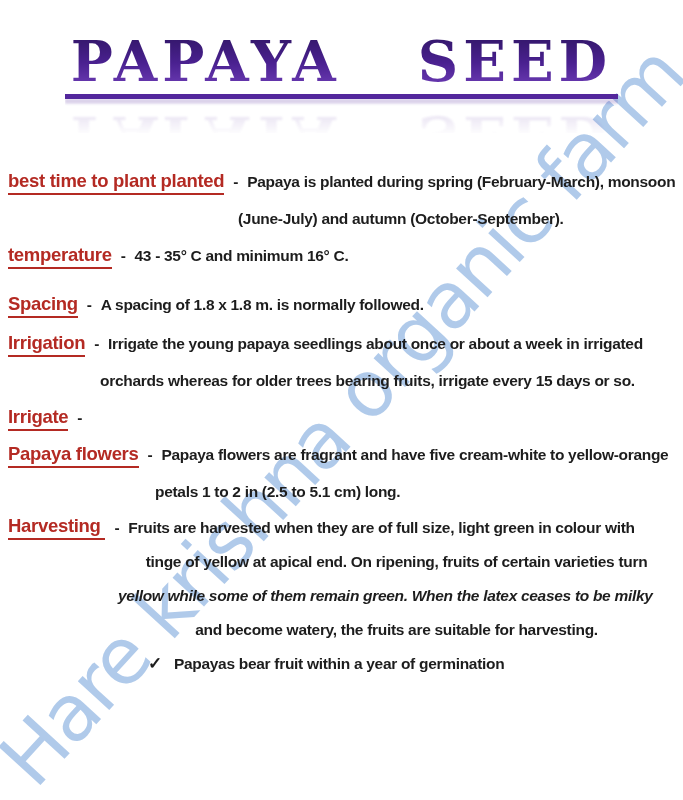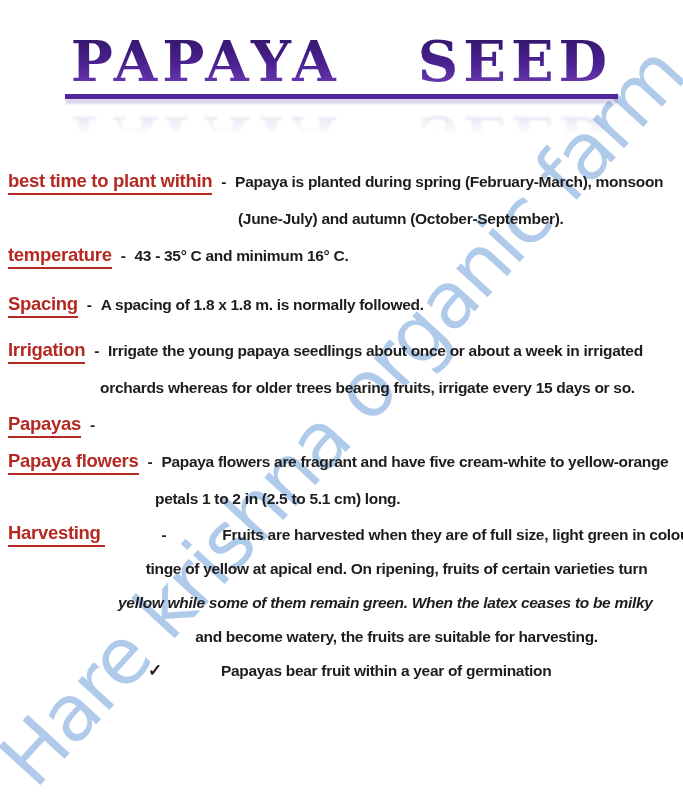--- a/index.html
+++ b/index.html
@@ -81,21 +81,21 @@
   }
   .row{
     height:37px;
     display:flex;
     align-items:center;
     white-space:nowrap;
     font-size:15.5px;
     font-weight:bold;
     letter-spacing:-0.3px;
   }
-  .row-sm{height:34px;gap:47px;}
+  .row-sm{height:34px;}
   .heading{
     color:#b42a23;
     font-size:18.5px;
     font-weight:bold;
     letter-spacing:-0.3px;
     border-bottom:2px solid #b42a23;
     padding-bottom:1px;
     white-space:pre;
   }
   .dash{
@@ -120,51 +120,51 @@
     <div class="title-wrap">
       <span class="doc-title">PAPAYA  SEED</span>
     </div>
     <div class="title-reflection-clip">
       <span class="doc-title-reflect">PAPAYA  SEED</span>
     </div>
 
     <div class="rows">
 
       <div class="row">
-        <span class="heading">best time to plant within</span>
+        <span class="heading">best time to plant planted</span>
         <span class="dash">-</span>
         <span class="line-text">Papaya is planted during spring (February-March), monsoon</span>
       </div>
       <div class="row" style="padding-left:230px;">
         <span class="line-text">(June-July) and autumn (October-September).</span>
       </div>
 
       <div class="row">
         <span class="heading">temperature</span>
         <span class="dash">-</span>
         <span class="line-text">43 - 35° C and minimum 16° C.</span>
       </div>
 
       <div class="row" style="margin-top:12px;align-items:center;">
         <span class="heading">Spacing</span>
         <span class="dash">-</span>
         <span class="line-text">A spacing of 1.8 x 1.8 m. is normally followed.</span>
       </div>
 
-      <div class="row" style="margin-top:9px;text-align:center;">
+      <div class="row" style="margin-top:2px;text-align:center;">
         <span class="heading">Irrigation</span>
         <span class="dash">-</span>
         <span class="line-text">Irrigate the young papaya seedlings about once or about a week in irrigated</span>
       </div>
       <div class="row" style="padding-left:92px;">
         <span class="line-text">orchards whereas for older trees bearing fruits, irrigate every 15 days or so.</span>
       </div>
 
       <div class="row">
-        <span class="heading">Papayas</span>
+        <span class="heading">Irrigate</span>
         <span class="dash">-</span>
       </div>
 
       <div class="row" style="">
         <span class="heading">Papaya flowers</span>
         <span class="dash">-</span>
         <span class="line-text">Papaya flowers are fragrant and have five cream-white to yellow-orange</span>
       </div>
       <div class="row" style="padding-left:147px;">
         <span class="line-text">petals 1 to 2 in (2.5 to 5.1 cm) long.</span>

